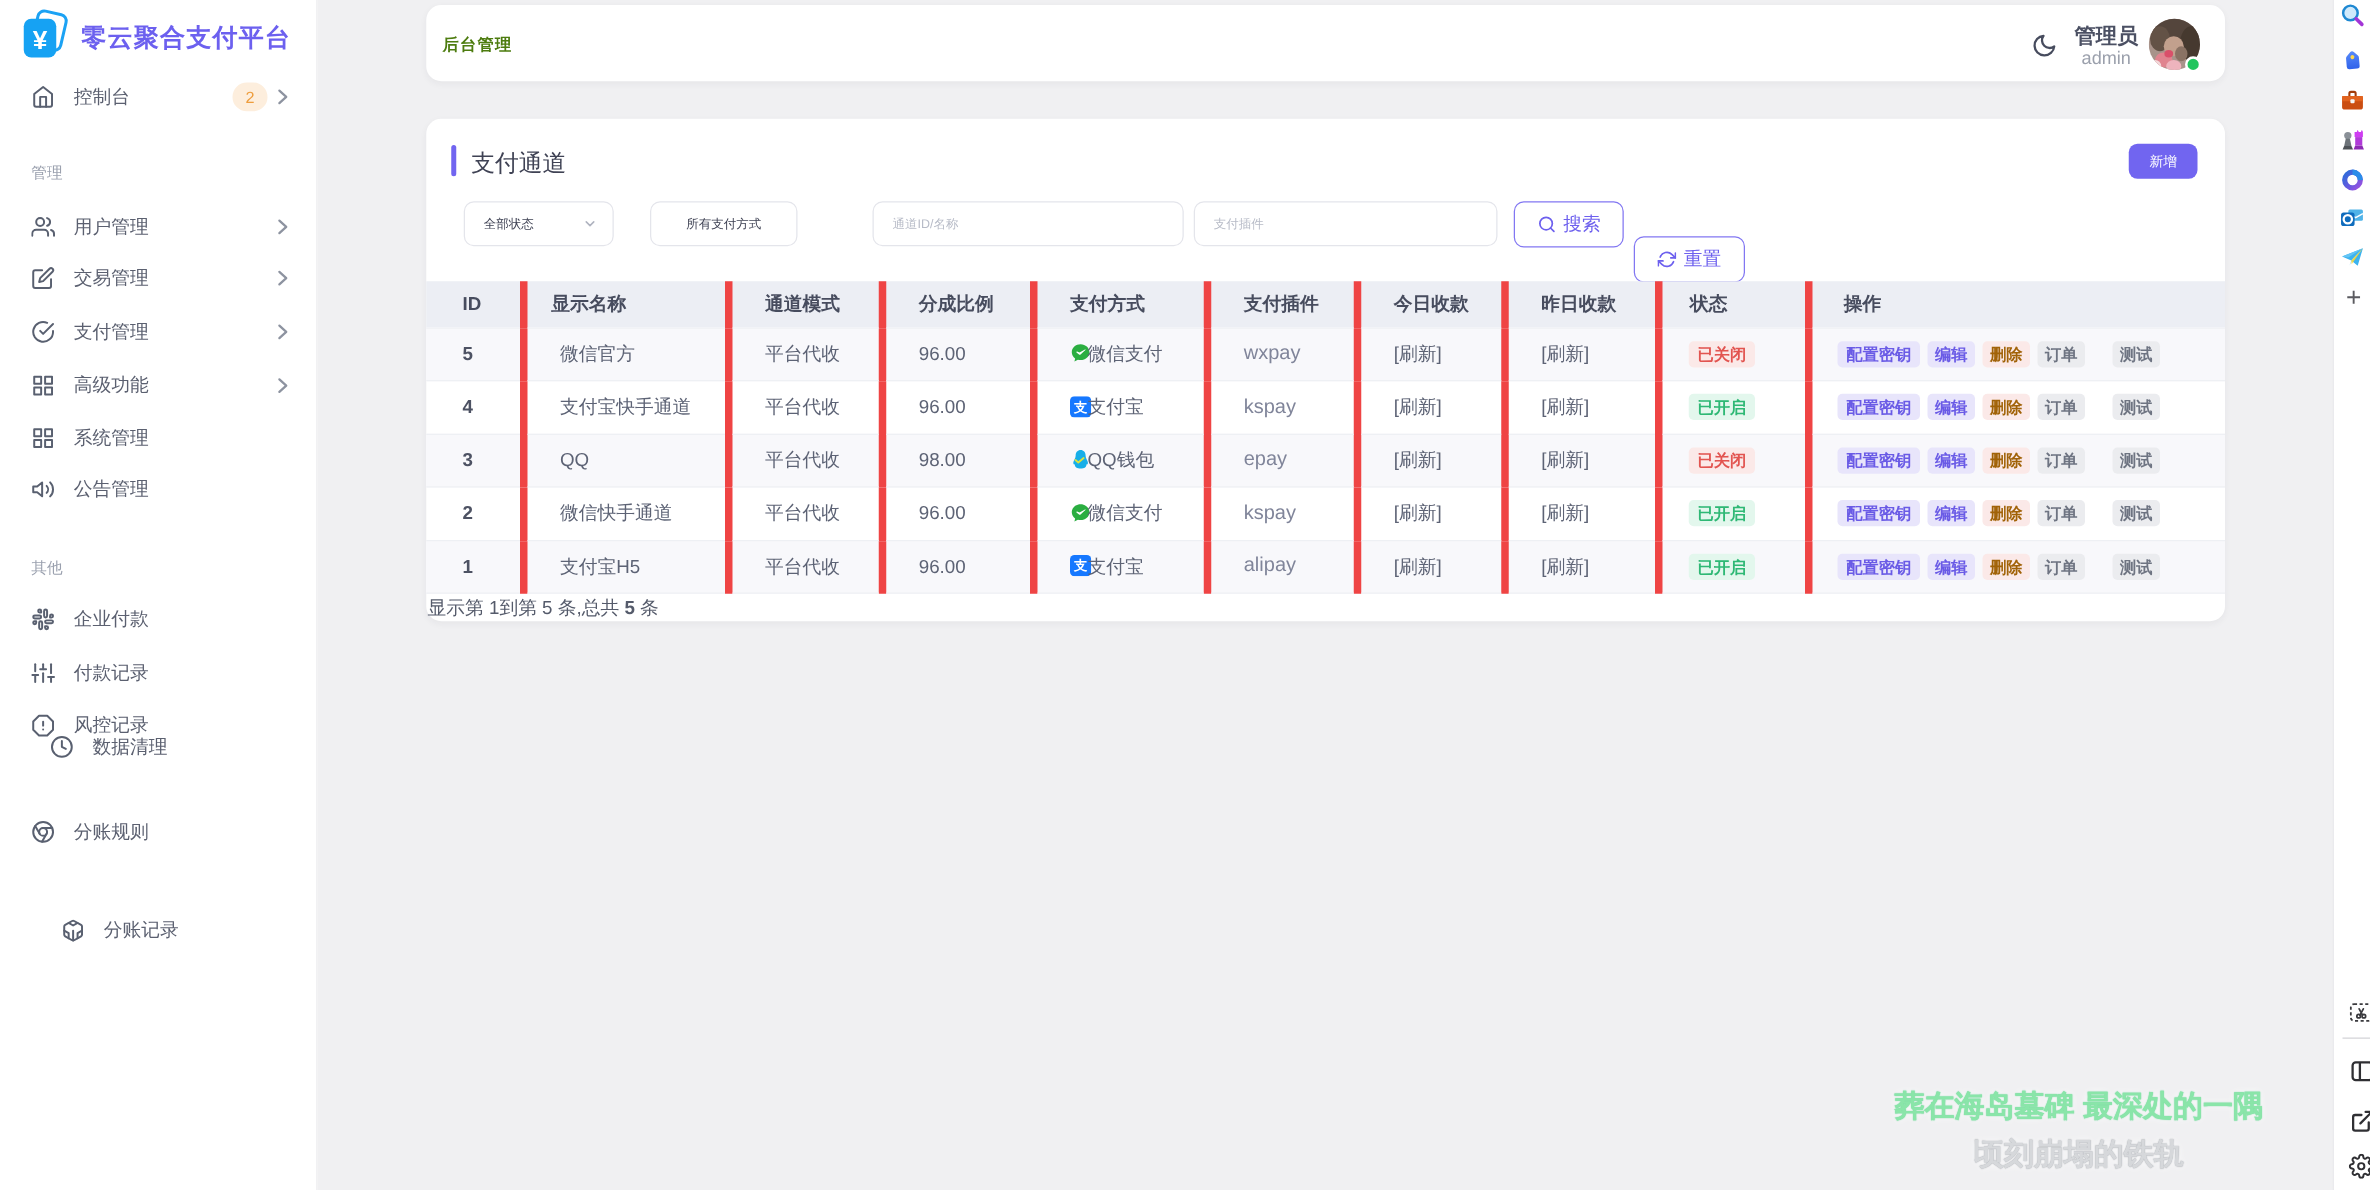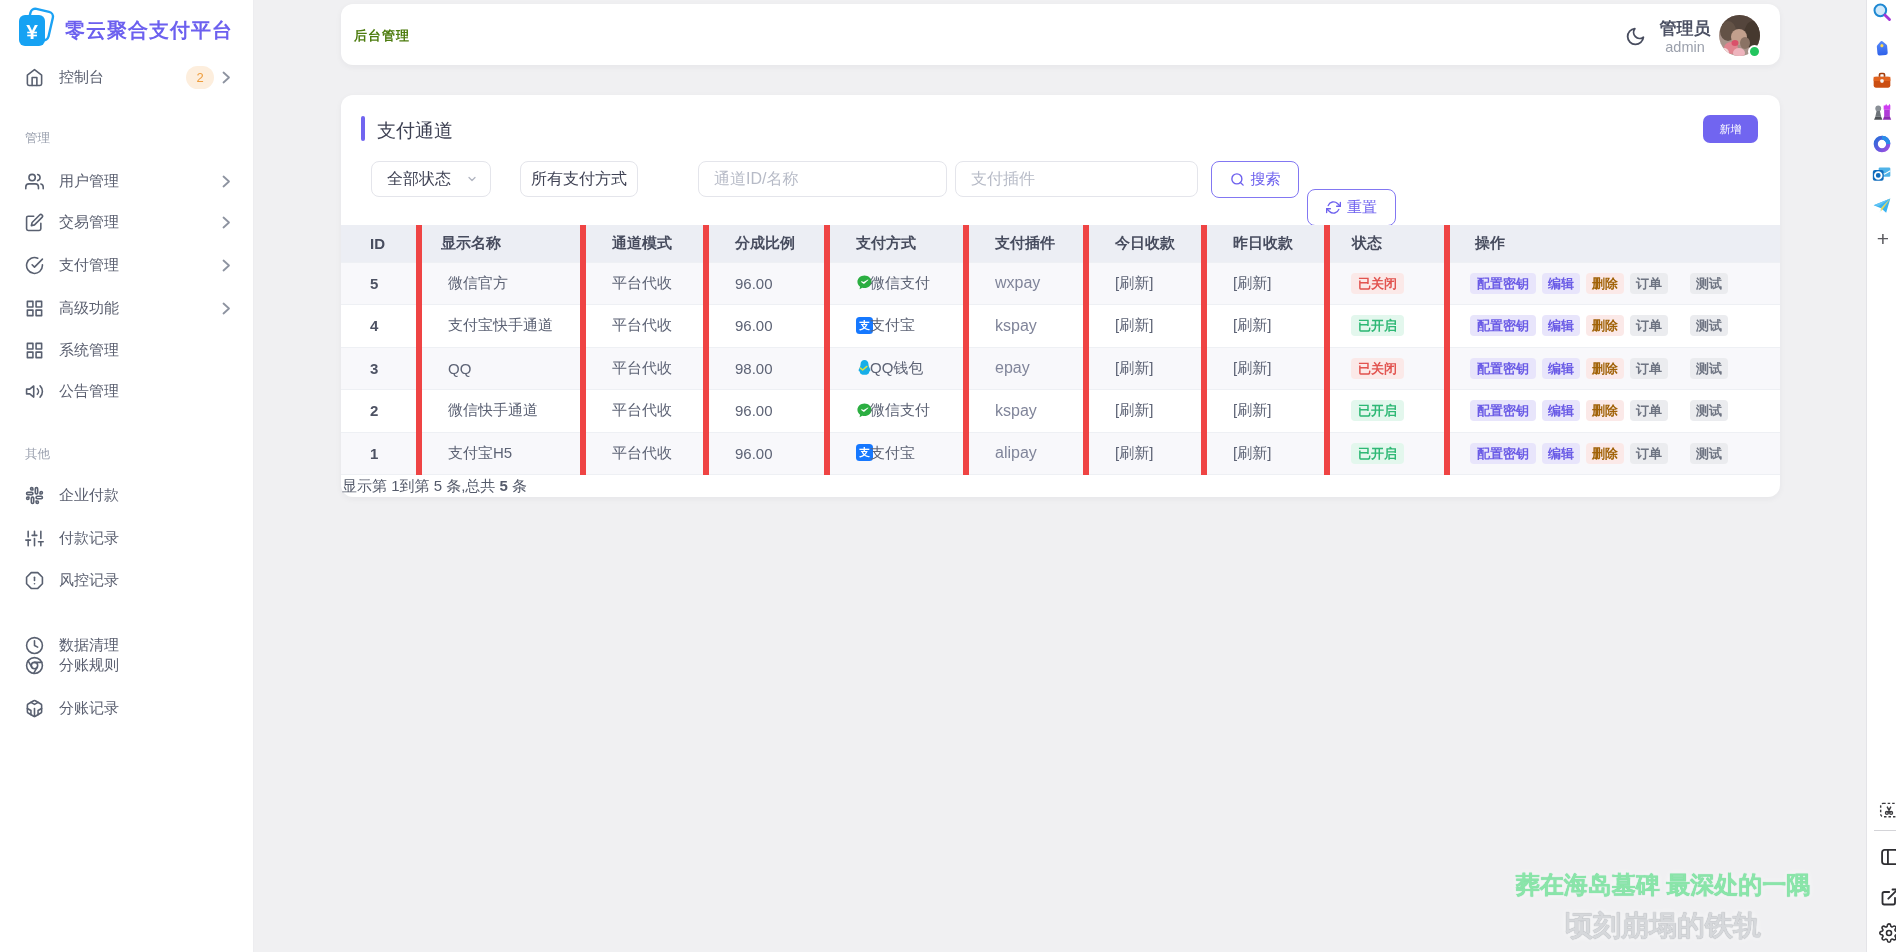--- a/index.html
+++ b/index.html
@@ -11,21 +11,21 @@
   .mi { position:absolute; left:0; width:254px; height:42px; display:flex; align-items:center; color:#5b6070; font-size:15px; }
   .mi svg { margin-left:25px; margin-right:15px; flex:none; }
   .mi .chev { position:absolute; right:23px; margin:0; }
   .slabel { position:absolute; left:25px; color:#9aa0ae; font-size:12.5px; }
   .badge2 { position:absolute; left:186px; width:28px; height:23px; background:#fdeedd; color:#ee9d3d; border-radius:12px; font-size:13px; display:flex; align-items:center; justify-content:center; }
   
   .card { position:absolute; background:#fff; border-radius:12px; box-shadow:0 2px 6px rgba(40,40,60,0.05); }
   #topbar { left:341px; top:4px; width:1439px; height:61px; }
   #maincard { left:341px; top:95px; width:1439px; height:402px; }
   
-  .fbox { position:absolute; top:66px; height:36px; background:#fff; border:1.5px solid #e4e5eb; border-radius:8px; font-size:16px; color:#3f4254; display:flex; align-items:center; }
+  .fbox { position:absolute; top:66px; height:36px; background:#fff; border:1.5px solid #e4e5eb; border-radius:8px; font-size:10px; color:#3f4254; display:flex; align-items:center; }
   .fbox.ph { color:#b7bbc7; }
   .pbtn { position:absolute; top:66px; height:37px; border:1.5px solid #8277f2; border-radius:8px; background:#fff; color:#6d60ee; font-size:15px; display:flex; align-items:center; justify-content:center; gap:6px; }
   
   table { position:absolute; top:130px; left:0; width:1439px; border-collapse:collapse; table-layout:fixed; }
   th { height:37px; background:#eceef4; color:#474c5e; font-size:15px; font-weight:bold; text-align:left; padding-left:26px; }
   td { height:42.5px; color:#5d6375; font-size:15px; text-align:left; padding-left:26px; border-top:1px solid #eef0f4; }
   tr.odd td { background:#f8f8fb; }
   th + th, td + td { border-left:6px solid #ef4444; }
   tbody tr:last-child td { border-bottom:1px solid #eef0f4; }
   .bold { font-weight:bold; color:#4d5263; }
@@ -161,38 +161,38 @@
     付款记录
   </div>
   <div class="mi" style="top:559px;">
     <svg width="19" height="19" viewBox="0 0 24 24" fill="none" stroke="#596070" stroke-width="2" stroke-linecap="round" stroke-linejoin="round">
         <polygon points="7.86 2 16.14 2 22 7.86 22 16.14 16.14 22 7.86 22 2 16.14 2 7.86 7.86 2"></polygon>
         <line x1="12" y1="8" x2="12" y2="12"></line>
         <line x1="12" y1="16" x2="12.01" y2="16"></line>
       </svg>
     风控记录
   </div>
-  <div class="mi" style="top:624px;">
+  <div class="mi" style="top:576px;margin-left:15px;">
     <svg width="19" height="19" viewBox="0 0 24 24" fill="none" stroke="#596070" stroke-width="2" stroke-linecap="round" stroke-linejoin="round">
         <circle cx="12" cy="12" r="10"></circle>
         <polyline points="12 6 12 12 16 14"></polyline>
       </svg>
     数据清理
   </div>
   <div class="mi" style="top:644px;">
     <svg width="19" height="19" viewBox="0 0 24 24" fill="none" stroke="#596070" stroke-width="2" stroke-linecap="round" stroke-linejoin="round">
         <circle cx="12" cy="12" r="10"></circle>
         <circle cx="12" cy="12" r="4"></circle>
         <line x1="21.17" y1="8" x2="12" y2="8"></line>
         <line x1="3.95" y1="6.06" x2="8.54" y2="14"></line>
         <line x1="10.88" y1="21.94" x2="15.46" y2="14"></line>
       </svg>
     分账规则
   </div>
-  <div class="mi" style="top:687px;">
+  <div class="mi" style="top:723px;padding-left:24px;">
     <svg width="19" height="19" viewBox="0 0 24 24" fill="none" stroke="#596070" stroke-width="2" stroke-linecap="round" stroke-linejoin="round">
         <path d="M21 16V8a2 2 0 0 0-1-1.73l-7-4a2 2 0 0 0-2 0l-7 4A2 2 0 0 0 3 8v8a2 2 0 0 0 1 1.73l7 4a2 2 0 0 0 2 0l7-4A2 2 0 0 0 21 16z"></path>
         <polyline points="7.5 4.21 12 6.81 16.5 4.21"></polyline>
         <polyline points="7.5 19.79 7.5 14.6 3 12"></polyline>
         <polyline points="21 12 16.5 14.6 16.5 19.79"></polyline>
         <line x1="12" y1="22.08" x2="12" y2="12"></line>
       </svg>
     分账记录
   </div>
 </div>
@@ -433,13 +433,13 @@
     <path d="M18 13v6a2 2 0 0 1-2 2H5a2 2 0 0 1-2-2V8a2 2 0 0 1 2-2h6"></path>
     <polyline points="15 3 21 3 21 9"></polyline>
     <line x1="10" y1="14" x2="21" y2="3"></line>
   </svg>
 <svg class="ric" style="top:923px;left:1879px" width="17" height="17" viewBox="0 0 24 24" fill="none" stroke="#2f2f33" stroke-width="1.9">
     <circle cx="12" cy="12" r="3"></circle>
     <path d="M19.4 15a1.65 1.65 0 0 0 .33 1.82l.06.06a2 2 0 0 1 0 2.83 2 2 0 0 1-2.83 0l-.06-.06a1.65 1.65 0 0 0-1.82-.33 1.65 1.65 0 0 0-1 1.51V21a2 2 0 0 1-2 2 2 2 0 0 1-2-2v-.09A1.65 1.65 0 0 0 9 19.4a1.65 1.65 0 0 0-1.82.33l-.06.06a2 2 0 0 1-2.83 0 2 2 0 0 1 0-2.83l.06-.06a1.65 1.65 0 0 0 .33-1.82 1.65 1.65 0 0 0-1.51-1H3a2 2 0 0 1-2-2 2 2 0 0 1 2-2h.09A1.65 1.65 0 0 0 4.6 9a1.65 1.65 0 0 0-.33-1.82l-.06-.06a2 2 0 0 1 0-2.83 2 2 0 0 1 2.83 0l.06.06a1.65 1.65 0 0 0 1.82.33H9a1.65 1.65 0 0 0 1-1.51V3a2 2 0 0 1 2-2 2 2 0 0 1 2 2v.09a1.65 1.65 0 0 0 1 1.51 1.65 1.65 0 0 0 1.82-.33l.06-.06a2 2 0 0 1 2.83 0 2 2 0 0 1 0 2.83l-.06.06a1.65 1.65 0 0 0-.33 1.82V9a1.65 1.65 0 0 0 1.51 1H21a2 2 0 0 1 2 2 2 2 0 0 1-2 2h-.09a1.65 1.65 0 0 0-1.51 1z"></path>
   </svg>
 
 <div class="lyr" style="left:1663px;top:869px;font-size:24px;color:#8ae5a9;text-shadow:0 0 1px #5fd190,0 0 6px rgba(255,255,255,.85);">葬在海岛墓碑 最深处的一隅</div>
-<div class="lyr" style="left:1663px;top:907px;font-size:28px;color:#d6d8db;text-shadow:0 0 1px #979ba1,0 0 6px rgba(255,255,255,.85);">顷刻崩塌的铁轨</div>
+<div class="lyr" style="left:1663px;top:907px;font-size:24px;color:#d6d8db;text-shadow:0 0 1px #979ba1,0 0 6px rgba(255,255,255,.85);">顷刻崩塌的铁轨</div>
 
 </body></html>

